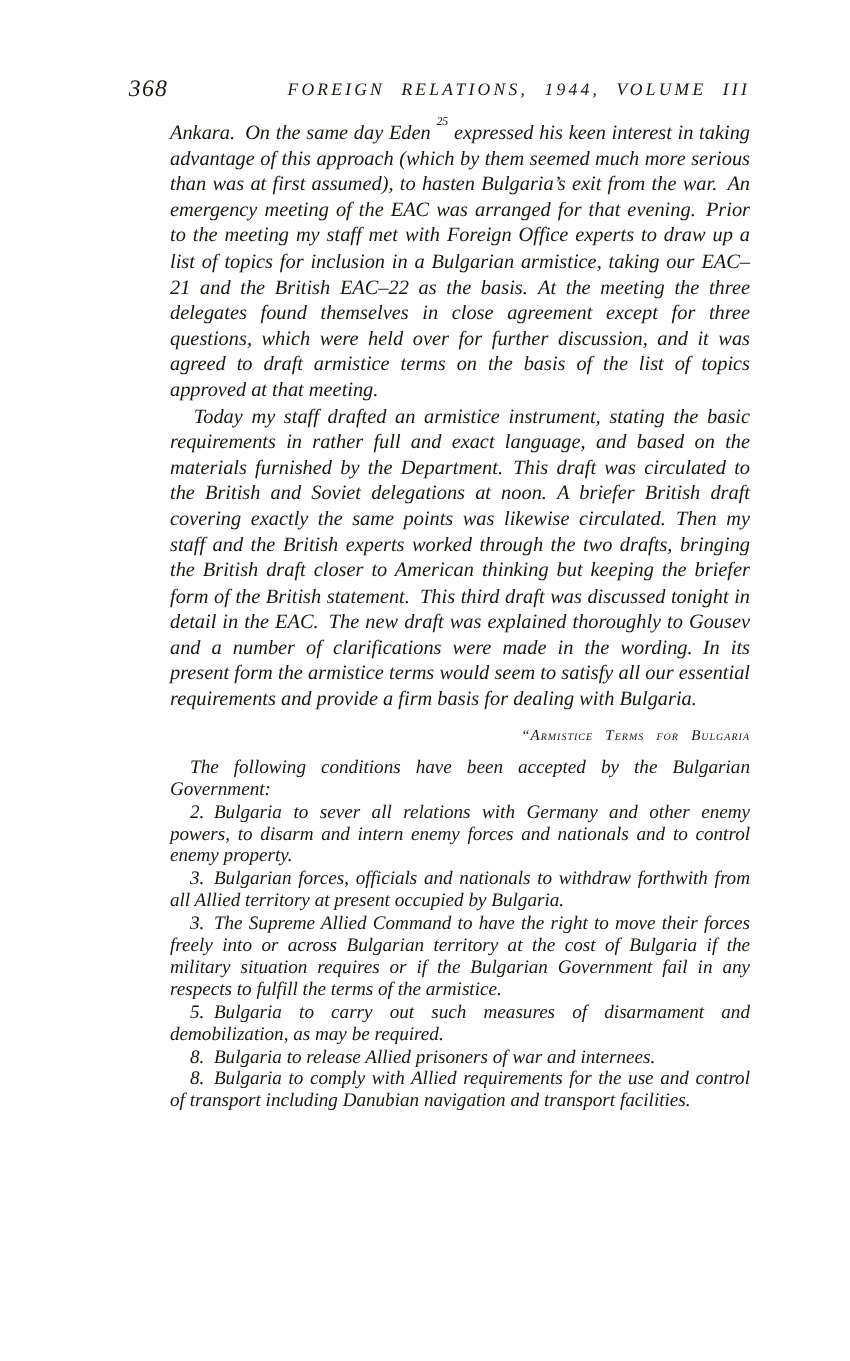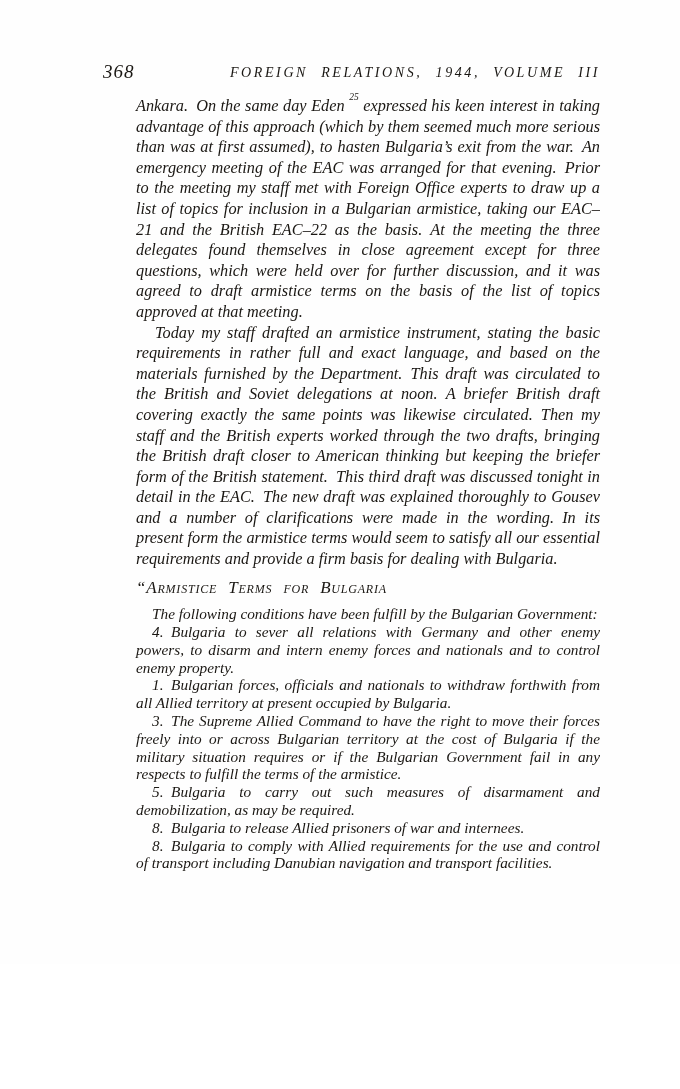--- a/index.html
+++ b/index.html
@@ -51,26 +51,26 @@
   .content p { margin: 0; }
   .indent { text-indent: 19px; }
   sup.fnref {
     font-size: 9.5px;
     line-height: 0;
     position: relative;
     top: -5px;
     letter-spacing: 0;
   }
   .armistice-heading {
-    text-align: left;
+    text-align: right;
     text-indent: 0;
     font-variant: small-caps;
     letter-spacing: 0.8px;
     word-spacing: 6px;
-    font-size: 17px;
+    font-size: 12px;
     margin-top: 8px !important;
     margin-bottom: 7px !important;
   }
   .extract {
     font-size: 15.3px;
     line-height: 17.8px;
   }
   .extract .indent { text-indent: 16px; }
   .footnote {
     position: absolute;
@@ -103,23 +103,23 @@
   <div class="content">
 
     <p><span>Ankara. On the same day Eden </span><sup class="fnref">25</sup><span> expressed his keen interest in taking advantage of this approach (which by them seemed much more serious than was at first assumed), to hasten Bulgaria’s exit from the war. An emergency meeting of the EAC was arranged for that evening. Prior to the meeting my staff met with Foreign Office experts to draw up a list of topics for inclusion in a Bulgarian armistice, taking our EAC–21 and the British EAC–22 as the basis. At the meeting the three delegates found themselves in close agreement except for three questions, which were held over for further discussion, and it was agreed to draft armistice terms on the basis of the list of topics approved at that meeting.</span></p>
 
     <p class="indent">Today my staff drafted an armistice instrument, stating the basic requirements in rather full and exact language, and based on the materials furnished by the Department. This draft was circulated to the British and Soviet delegations at noon. A briefer British draft covering exactly the same points was likewise circulated. Then my staff and the British experts worked through the two drafts, bringing the British draft closer to American thinking but keeping the briefer form of the British statement. This third draft was discussed tonight in detail in the EAC. The new draft was explained thoroughly to Gousev and a number of clarifications were made in the wording. In its present form the armistice terms would seem to satisfy all our essential requirements and provide a firm basis for dealing with Bulgaria.</p>
 
 
     <p class="armistice-heading">“Armistice Terms for Bulgaria</p>
 
     <div class="extract">
-      <p class="indent">The following conditions have been fulfill by the Bulgarian Government:</p>
-      <p class="indent">4. Bulgaria to sever all relations with Germany and other enemy powers, to disarm and intern enemy forces and nationals and to control enemy property.</p>
-      <p class="indent">1. Bulgarian forces, officials and nationals to withdraw forthwith from all Allied territory at present occupied by Bulgaria.</p>
+      <p class="indent">The following conditions have been accepted by the Bulgarian Government:</p>
+      <p class="indent">2. Bulgaria to sever all relations with Germany and other enemy powers, to disarm and intern enemy forces and nationals and to control enemy property.</p>
+      <p class="indent">3. Bulgarian forces, officials and nationals to withdraw forthwith from all Allied territory at present occupied by Bulgaria.</p>
       <p class="indent">3. The Supreme Allied Command to have the right to move their forces freely into or across Bulgarian territory at the cost of Bulgaria if the military situation requires or if the Bulgarian Government fail in any respects to fulfill the terms of the armistice.</p>
       <p class="indent">5. Bulgaria to carry out such measures of disarmament and demobilization, as may be required.</p>
       <p class="indent">8. Bulgaria to release Allied prisoners of war and internees.</p>
       <p class="indent">8. Bulgaria to comply with Allied requirements for the use and control of transport including Danubian navigation and transport facilities.</p>
     </div>
 
   </div>
 
   <div class="footnote">
     <div class="footnote-rule"></div>

